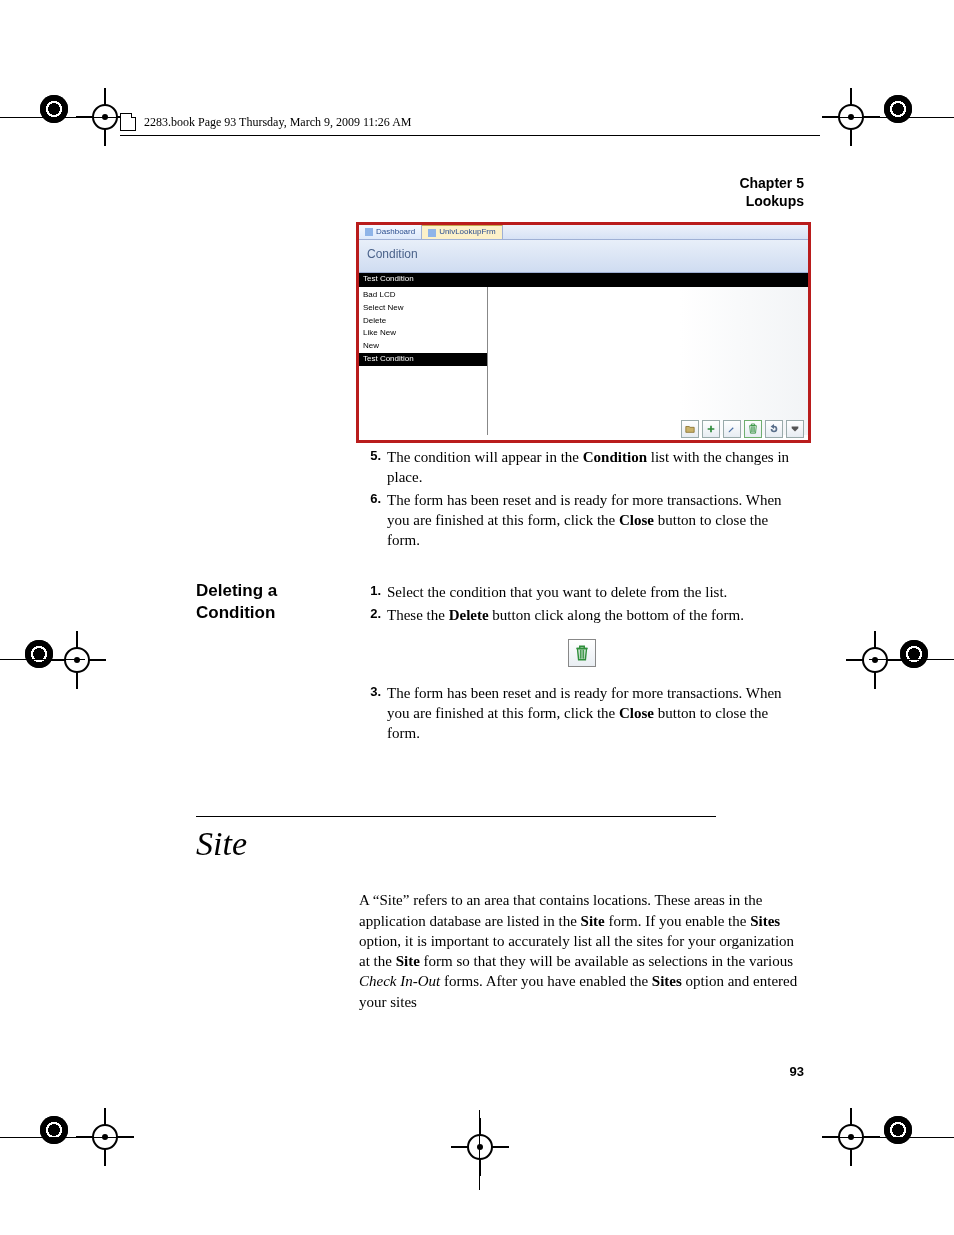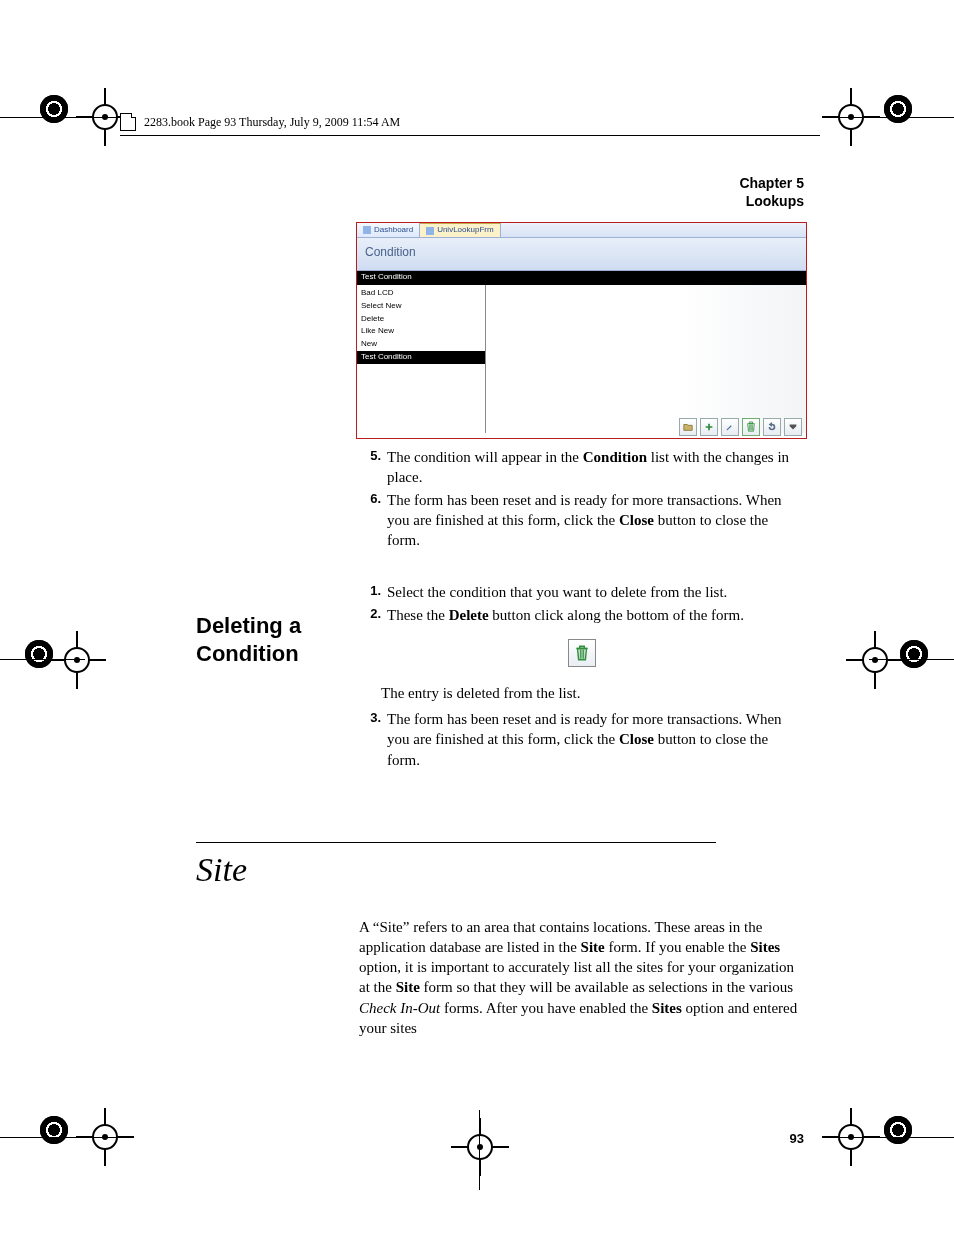--- a/index.html
+++ b/index.html
@@ -72,21 +72,21 @@
     font-weight: bold;
     font-size: 14px;
     line-height: 1.25;
   }
 
   
   .shot {
     position: absolute;
     left: 356px; top: 222px;
     width: 449px; height: 215px;
-    border: 1px solid #b91c1c;
+    border: 3px solid #b91c1c;
     background: #fff;
     font-family: Tahoma, Arial, sans-serif;
     font-size: 9px;
     color: #333;
     overflow: hidden;
   }
   .shot .tabs {
     height: 14px;
     background: linear-gradient(#edf2fb,#d7e2f5);
     display: flex; align-items: stretch;
@@ -163,24 +163,23 @@
     left: 196px; right: 150px; top: 445px;
   }
   .row {
     display: flex;
     margin-bottom: 10px;
   }
   .side-heading {
     width: 155px; flex: 0 0 155px;
     font-family: Arial, Helvetica, sans-serif;
     font-weight: bold;
-    font-size: 22px;
+    font-size: 17px;
     line-height: 1.25;
     padding-right: 8px;
-    margin-top: 32px;
   }
   .body-col {
     flex: 1;
   }
   .step {
     display: flex;
     margin: 2px 0;
   }
   .step-num {
     width: 22px; flex: 0 0 22px;
@@ -218,21 +217,21 @@
     margin: 8px auto;
   }
   .icon-row {
     display: flex; justify-content: center;
     margin: 6px 0 8px 0;
   }
 
   
   .page-number {
     position: absolute;
-    right: 150px; top: 1130px;
+    right: 150px; top: 1063px;
     font-family: Arial, Helvetica, sans-serif;
     font-weight: bold; font-size: 13px;
   }
 
   b { font-weight: bold; }
   i { font-style: italic; }
 </style>
 </head>
 <body>
 
@@ -308,21 +307,21 @@
   <div class="crop-line-h" style="left:0; width:120px; top:117px;"></div>
   <div class="crop-line-h" style="right:0; width:120px; top:117px;"></div>
   <div class="crop-line-h" style="left:0; width:85px; top:659px;"></div>
   <div class="crop-line-h" style="right:0; width:85px; top:659px;"></div>
   <div class="crop-line-h" style="left:0; width:120px; top:1137px;"></div>
   <div class="crop-line-h" style="right:0; width:120px; top:1137px;"></div>
   <div class="crop-line-v" style="left:479px; top:1110px; height:80px;"></div>
 
   <div class="header-row">
     <span class="book-icon"></span>
-    <span>2283.book  Page 93  Thursday, July 9, 2009  11:54 AM</span>
+    <span>2283.book  Page 93  Thursday, March 9, 2009  11:26 AM</span>
   </div>
 
   <div class="chapter-head">
     <div>Chapter 5</div>
     <div>Lookups</div>
   </div>
 
   <div class="shot">
     <div class="tabs">
       <div class="tab">
@@ -419,21 +418,20 @@
         <div class="icon-row">
           <span class="icon-box">
             <svg viewBox="0 0 14 16" width="16" height="18">
               <path d="M3 4h8l-1 10H4z" fill="none" stroke="#2f8f3a" stroke-width="1.3"></path>
               <path d="M5 2h4v2H5z" fill="none" stroke="#2f8f3a" stroke-width="1.3"></path>
               <path d="M2 4h10" stroke="#2f8f3a" stroke-width="1.3"></path>
               <path d="M5.5 5v8M7 5v8M8.5 5v8" stroke="#2f8f3a"></path>
             </svg>
           </span>
         </div>
-        <p class="para indent">The entry is deleted from the list.</p>
         <div class="step">
           <div class="step-num">3.</div>
           <div class="step-body">
             <span>The form has been reset and is ready for more transactions. When you are finished at this form, click the </span><b>Close</b><span> button to close the form.</span>
           </div>
         </div>
       </div>
     </div>
 
     <div class="section-rule"></div>

